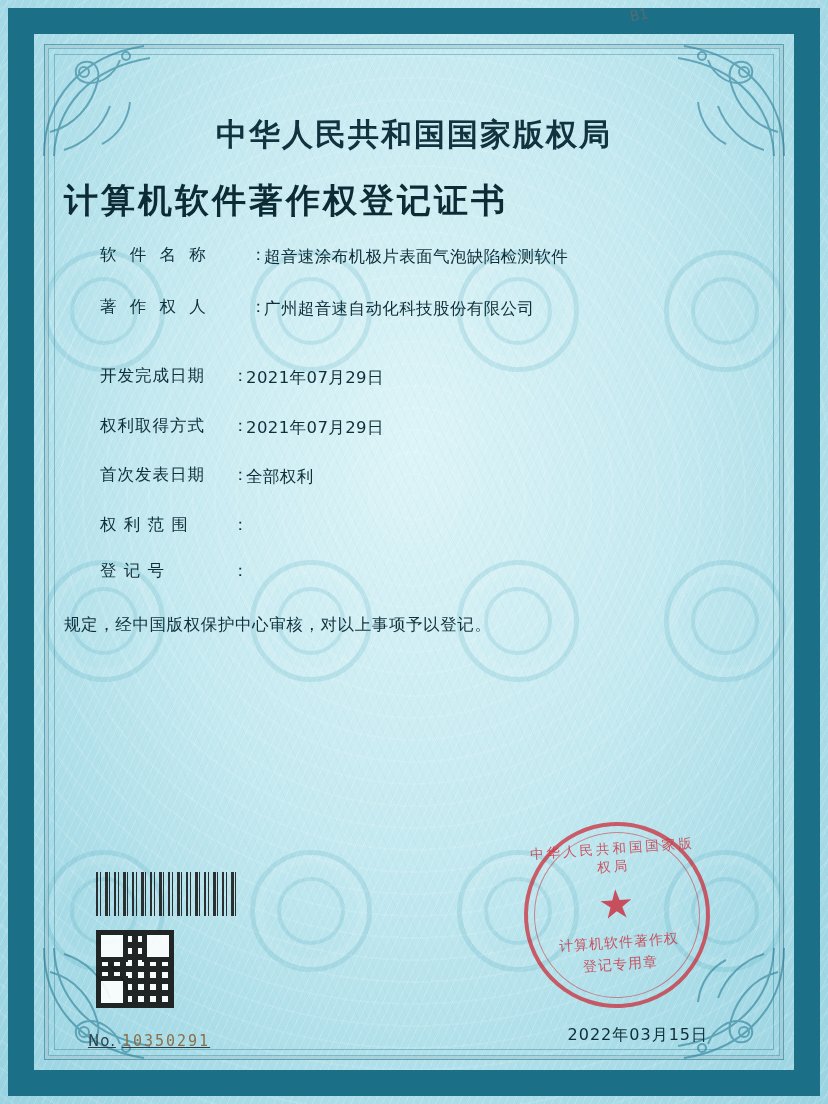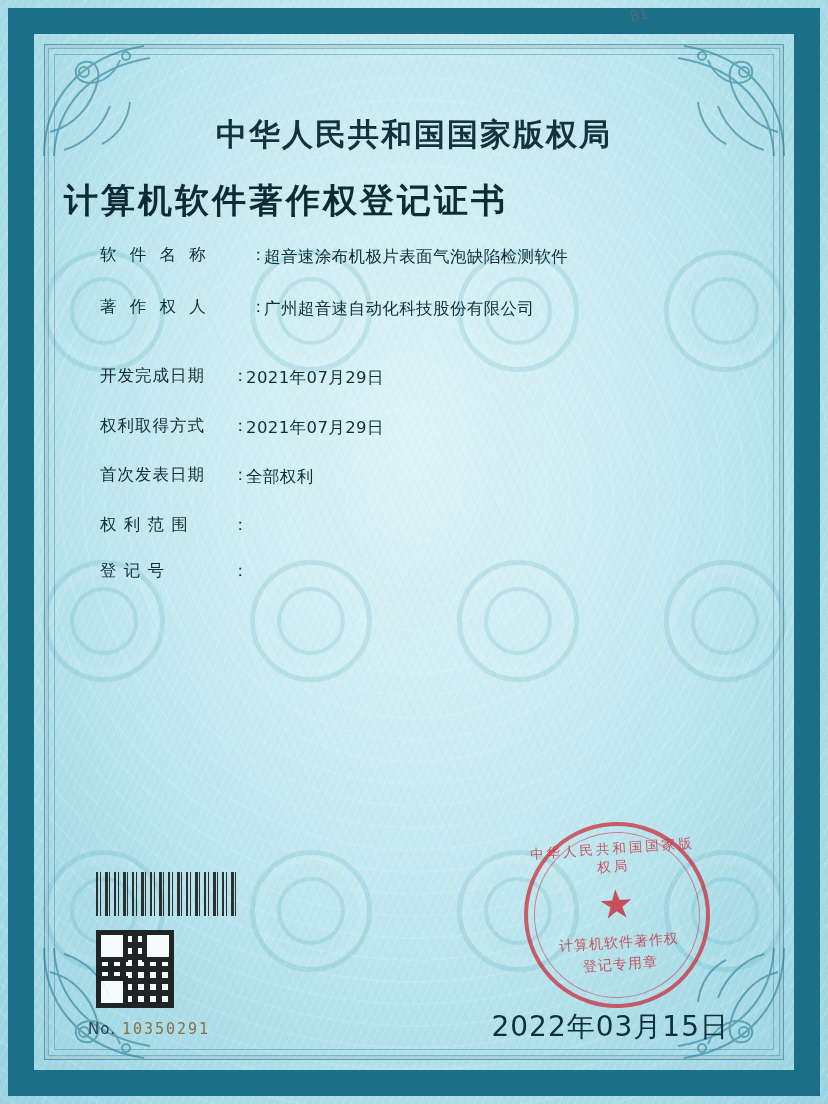--- a/index.html
+++ b/index.html
@@ -261,37 +261,38 @@
     left: 0; bottom: 0;
     width: 22px; height: 22px;
     border: 5px solid #111;
     background: #fff;
     box-shadow: inset 0 0 0 3px #fff;
   }
 
   .serial {
     position: absolute;
     left: 88px;
-    bottom: 66px;
+    bottom: 54px;
     font-size: 15px;
     color: #2a3f48;
     letter-spacing: 1px;
+    text-decoration: underline;
   }
   .serial .num {
     font-family: "DejaVu Sans Mono", "Liberation Mono", monospace;
     color: #8a6f4a;
     margin-left: 6px;
     letter-spacing: 2px;
   }
 
   .issue-date {
     position: absolute;
-    right: 99px;
+    right: 120px;
     bottom: 58px;
-    font-size: 28px;
+    font-size: 16px;
     color: #0e2f3a;
     letter-spacing: 1px;
   }
 
   
   .seal {
     position: absolute;
     right: 118px;
     bottom: 96px;
     width: 178px;
@@ -481,20 +482,21 @@
       </div>
 
       <div class="field d-label tight">
         <span class="label">登 记 号</span>
         <span class="colon">：</span>
       </div>
 
     </div>
 
     <div class="statement">
+      <div>规定，经中国版权保护中心审核，对以上事项予以登记。</div>
     </div>
 
   </div>
 
   <div class="codes">
     <div class="barcode"></div>
     <div class="qr">
         <span></span>
       </div>
   </div>

